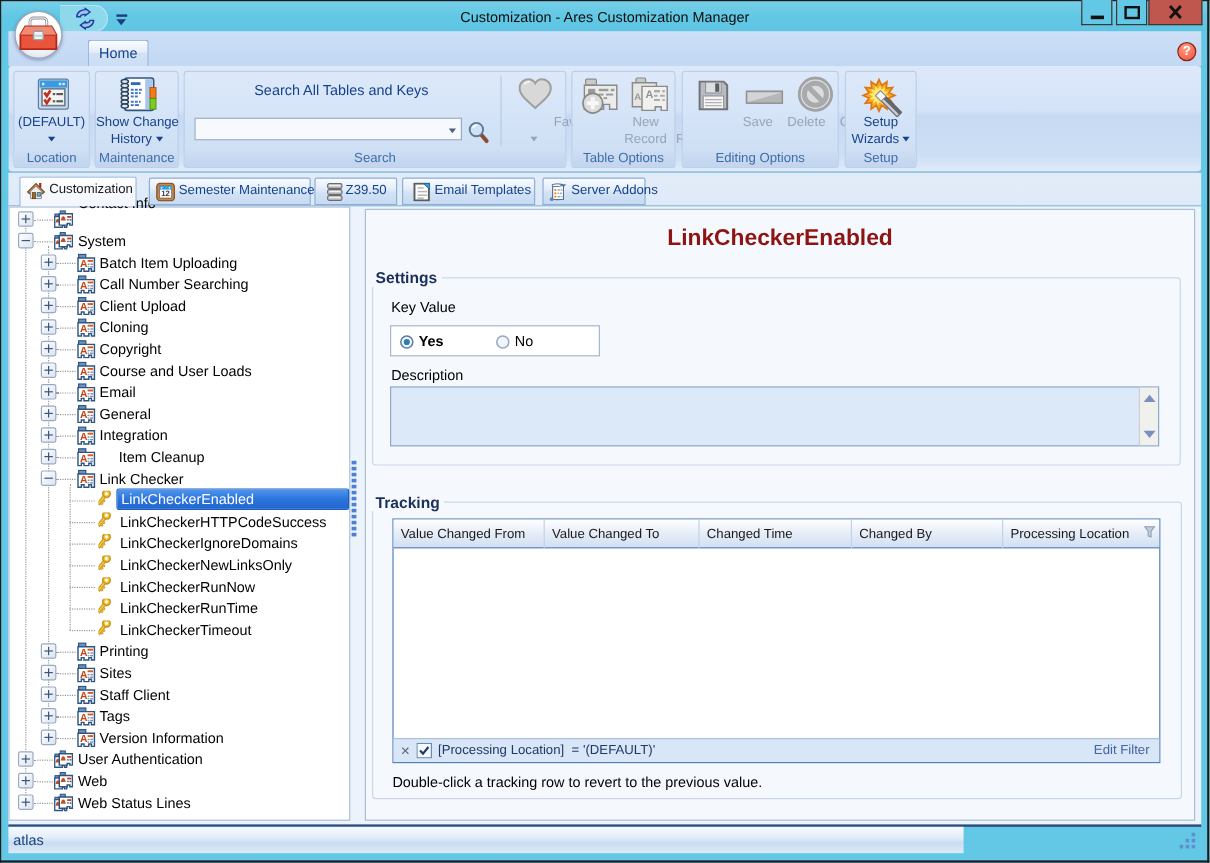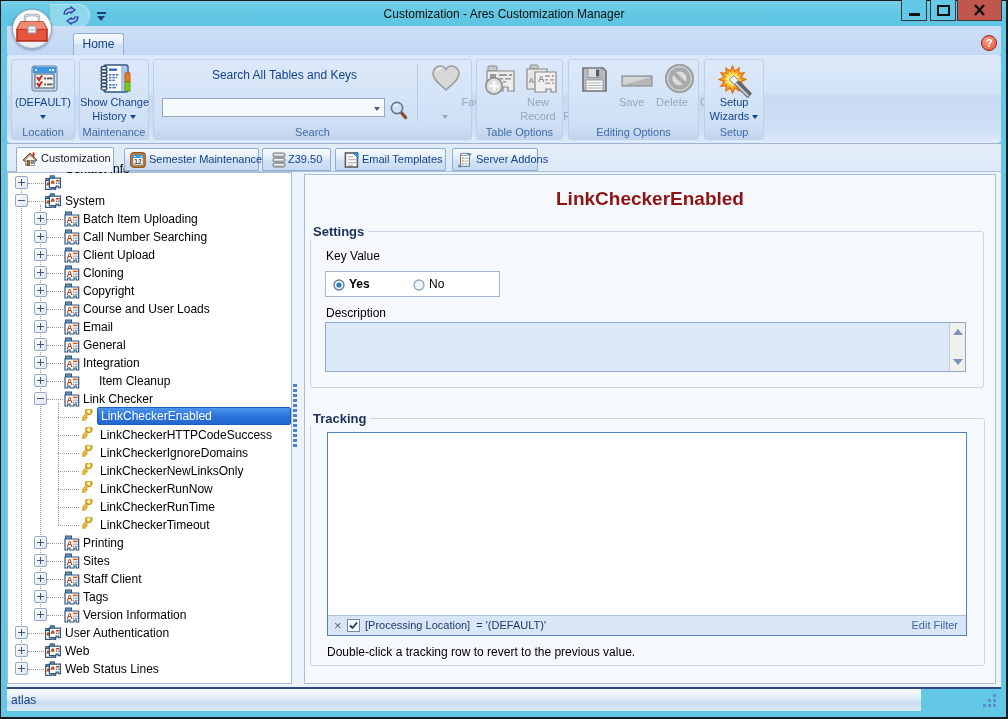--- a/index.html
+++ b/index.html
@@ -35,21 +35,21 @@
 .darrg{display:inline-block;width:0;height:0;border-left:3px solid transparent;border-right:3px solid transparent;border-top:4px solid #98a5b6;vertical-align:middle;}
 
 #band{left:7px;top:144px;width:994px;height:28px;background:linear-gradient(#e2ecf9,#dfeaf8);border-bottom:1px solid #aabfda;}
 #clientbg{left:7px;top:172px;width:994px;height:516px;background:#ecf3fb;}
 .dtab{top:148px;height:23px;white-space:nowrap;font-size:11px;border:1px solid #8eaed6;border-radius:2px 2px 0 0;background:linear-gradient(#f8fbfe,#e4eefa 40%,#d3e3f6 55%,#c7daf2);color:#15428b;z-index:4;}
 .dtab .lbl{position:absolute;left:24px;top:4px;}
 #dtab1{left:16px;top:147px;height:25px;width:98px;background:linear-gradient(#fdfeff,#f6f9fe 50%,#f2f7fd);color:#1a1a1a;z-index:6;border-bottom:none;}
 .dticon{position:absolute;left:5px;top:3px;}
 
 #statsep{left:7px;top:687px;width:994px;height:2px;background:#2b4a7a;}
-#statbar{left:7px;top:689px;width:914px;height:22px;background:linear-gradient(#f6fafe,#e4eef9 40%,#cadcf1 60%,#dde9f6);color:#16417c;}
+#statbar{left:7px;top:689px;width:796px;height:22px;background:linear-gradient(#f6fafe,#e4eef9 40%,#cadcf1 60%,#dde9f6);color:#16417c;}
 #statbar span{position:absolute;left:4px;top:4px;}
 
 #treepanel{left:7px;top:172px;width:285px;height:512px;background:#fff;border:1px solid #a8bdd6;}
 .trow{position:absolute;height:18px;line-height:18px;font-size:12px;white-space:nowrap;}
 .ebox{position:absolute;width:13px;height:13px;border:1px solid #97a8c4;border-radius:2px;background:linear-gradient(135deg,#ffffff,#dce4f0);}
 .ebox i{position:absolute;left:2px;top:5px;width:7px;height:1px;background:#3a567c;}
 .ebox b{position:absolute;left:5px;top:2px;width:1px;height:7px;background:#3a567c;}
 .dotv{position:absolute;width:1px;border-left:1px dotted #9a9a9a;}
 .doth{position:absolute;height:1px;border-top:1px dotted #9a9a9a;}
 #selrow{left:97px;top:407px;width:194px;height:18px;background:linear-gradient(#4e96ec,#2b74dc 50%,#2167ce);border:1px solid #1d5fc4;border-radius:2px;color:#fff;line-height:17px;padding-left:3px;font-size:12px;z-index:2;}
@@ -650,20 +650,30 @@
 <div class="abs" style="left:326px;top:306px;">Description</div>
 <div class="abs" id="descbox">
  <div id="descsb">
   <div class="sbarr" style="top:6px;border-bottom:6px solid #7a90be;"></div>
   <div class="sbarr" style="bottom:6px;border-top:6px solid #7a90be;"></div>
  </div>
 </div>
 <div class="abs gbox" style="left:310px;top:418px;width:675px;height:248px;"></div>
 <div class="abs gcap" style="left:309px;top:411px;">Tracking</div>
 <div class="abs" id="grid">
+ <div id="ghead">
+  <div class="gcol" style="left:0;width:126px;">Value Changed From</div>
+  <div class="gcol" style="left:126px;width:129px;">Value Changed To</div>
+  <div class="gcol" style="left:255px;width:127px;">Changed Time</div>
+  <div class="gcol" style="left:382px;width:126px;">Changed By</div>
+  <div class="gcol" style="left:508px;width:130px;border-right:none;">Processing Location</div>
+  <svg class="abs" style="left:625px;top:5px" width="10" height="11" viewBox="0 0 10 11">
+        <path d="M1 1 L9 1 L6.2 4.6 L6.2 9.5 L3.8 8.6 L3.8 4.6 Z" fill="#c2cede" stroke="#8d9db5" stroke-width="0.9"></path>
+      </svg>
+ </div>
  <div id="gfilter">
   <span style="position:absolute;left:6px;top:0;color:#5c6670;font-size:13px;">×</span>
   <svg class="abs" style="left:19px;top:3px" width="13" height="13">
         <rect x="0.5" y="0.5" width="12" height="12" fill="#f6f9fc" stroke="#6a8cb4" stroke-width="1"></rect>
         <path d="M3 6.5 L5.5 9 L10 3.5" stroke="#1f3864" stroke-width="1.8" fill="none"></path>
       </svg>
   <span style="position:absolute;left:37px;top:0;">[Processing Location]&nbsp; = '(DEFAULT)'</span>
   <span id="editfilter">Edit Filter</span>
  </div>
 </div>

